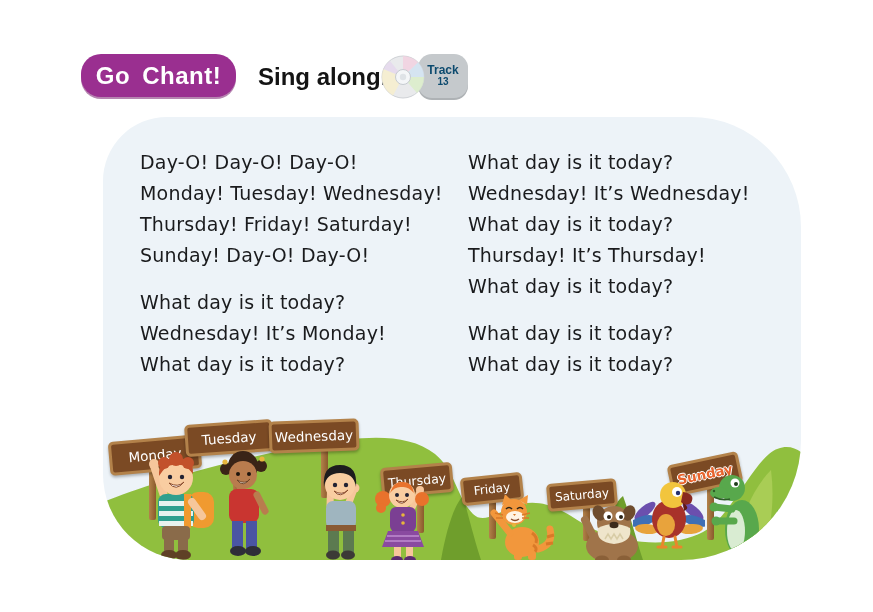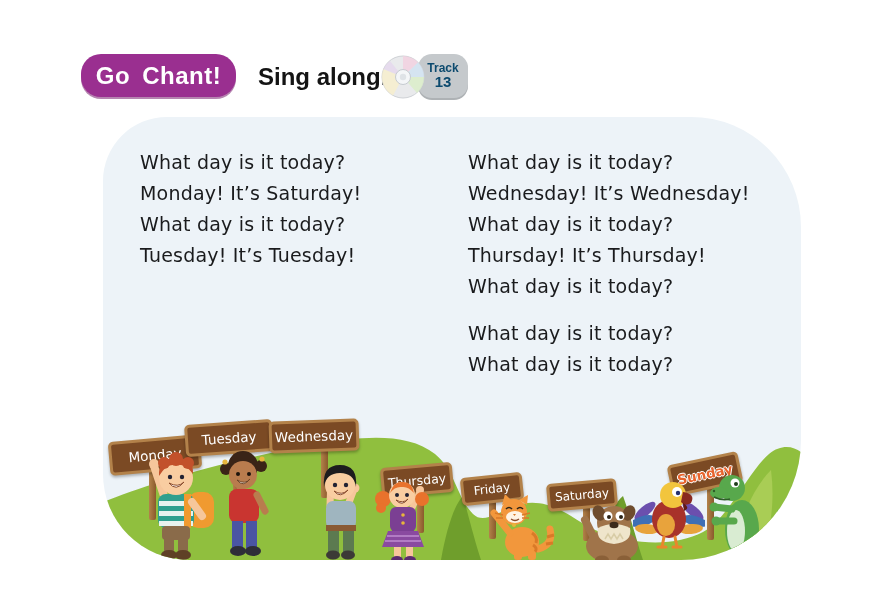--- a/index.html
+++ b/index.html
@@ -8,21 +8,21 @@
 
   
   .badge-gochant{position:absolute;left:81px;top:54px;width:155px;height:43px;
     background:#9a2f90;border-radius:20px;display:flex;align-items:center;justify-content:center;
     color:#fff;font-weight:bold;font-size:24px;letter-spacing:.5px;word-spacing:5px;
     box-shadow:0 2px 0 rgba(122,32,112,.55);}
   .sing-along{position:absolute;left:258px;top:63px;font-weight:bold;font-size:24px;color:#141414;}
   .track-badge{position:absolute;left:418px;top:54px;width:50px;height:44px;background:#c5c9cc;
     border-radius:14px;display:flex;flex-direction:column;align-items:center;justify-content:center;
     color:#0c4a6e;font-weight:bold;line-height:1.05;box-shadow:0 2px 0 #aeb2b5;z-index:1;}
-  .track-badge .t1{font-size:12px;} .track-badge .t2{font-size:15px;}
+  .track-badge .t1{font-size:12px;} .track-badge .t2{font-size:10px;}
   .cd{position:absolute;left:381px;top:55px;z-index:2;}
 
   
   .panel{position:absolute;left:103px;top:117px;width:698px;height:443px;background:#edf3f8;
     border-radius:64px 110px 120px 86px;overflow:hidden;}
   .col{position:absolute;z-index:1;}
   .col-left{left:37px;top:30px;} .col-right{left:365px;top:30px;}
   .stanza{margin-bottom:16px;}
   .line{font-family:"DejaVu Sans",sans-serif;font-size:19px;line-height:31px;color:#1a1b1d;
         letter-spacing:.2px;white-space:nowrap;}
@@ -62,24 +62,29 @@
   </svg>
   <div class="track-badge">
     <div class="t1">Track</div>
     <div class="t2">13</div>
   </div>
 
   <div class="panel">
 
     <div class="col col-left">
       <div class="stanza">
-        <div class="line">What day is it today?</div>
-        <div class="line">Monday! It’s Saturday!</div>
-        <div class="line">What day is it today?</div>
-        <div class="line">Tuesday! It’s Tuesday!</div>
+        <div class="line">Day-O! Day-O! Day-O!</div>
+        <div class="line">Monday! Tuesday! Wednesday!</div>
+        <div class="line">Thursday! Friday! Saturday!</div>
+        <div class="line">Sunday! Day-O! Day-O!</div>
+      </div>
+      <div class="stanza">
+        <div class="line">What day is it today?</div>
+        <div class="line">Wednesday! It’s Monday!</div>
+        <div class="line">What day is it today?</div>
       </div>
     </div>
     <div class="col col-right">
       <div class="stanza">
         <div class="line">What day is it today?</div>
         <div class="line">Wednesday! It’s Wednesday!</div>
         <div class="line">What day is it today?</div>
         <div class="line">Thursday! It’s Thursday!</div>
         <div class="line">What day is it today?</div>
       </div>

